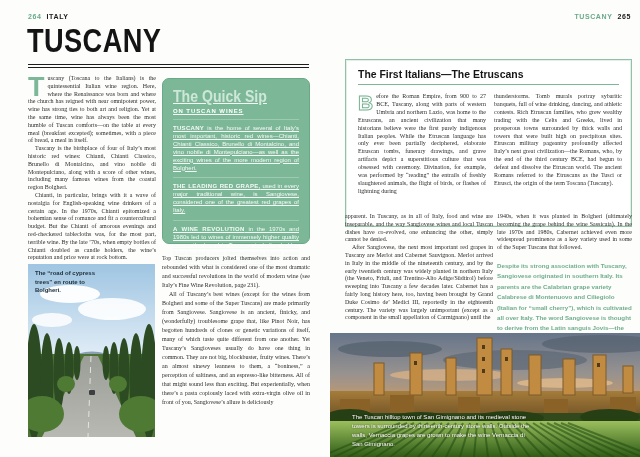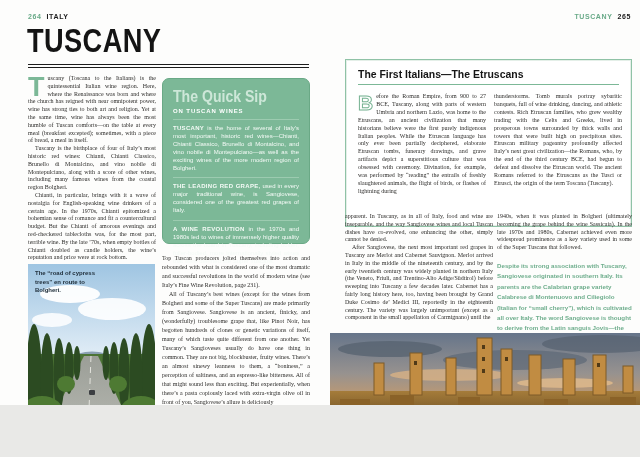--- a/index.html
+++ b/index.html
@@ -1,18 +1,18 @@
 <!DOCTYPE html>
 <html><head>
 <meta charset="utf-8">
 <style>
   * { margin:0; padding:0; box-sizing:border-box; }
   html,body { background:#e9e9e7; }
   .spread {
-    position:relative; width:640px; height:405px; margin:0 auto;
+    position:relative; width:640px; height:457px; margin:0 auto;
     background:#fdfdfc; overflow:hidden;
     font-family:"Liberation Serif", serif; color:#2d2c2a;
   }
   .abs { position:absolute; }
 
   
   .runhead { font-family:"Liberation Sans", sans-serif; font-size:7px; font-weight:bold; letter-spacing:.6px; color:#1b1b1b; }
   .runhead .green { color:#69aa88; }
 
   
@@ -131,21 +131,21 @@
       <g fill="#4e7a33">
         <ellipse cx="14" cy="150" rx="22" ry="18"></ellipse>
         <ellipse cx="113" cy="150" rx="22" ry="18"></ellipse>
         <ellipse cx="38" cy="120" rx="9" ry="8"></ellipse>
         <ellipse cx="90" cy="120" rx="9" ry="8"></ellipse>
       </g>
     </svg>
     <figcaption class="cap-left" style="left:7px; top:5px; width:68px;">The “road of cypress trees” en route to Bolgheri.</figcaption>
   </figure>
 
-  <aside class="abs quick-sip" style="left:162px; top:78px; width:148px; height:166px;">
+  <aside class="abs quick-sip" style="left:162px; top:78px; width:148px; height:166px;text-decoration:underline;">
     <div class="qs-title">The Quick Sip</div>
     <div class="qs-sub">ON TUSCAN WINES</div>
     <hr class="qs-rule">
     <div class="qs-item"><span class="qs-lead">TUSCANY</span><span> is the home of several of Italy’s most important, historic red wines—Chianti, Chianti Classico, Brunello di Montalcino, and vino nobile di Montepulciano—as well as the exciting wines of the more modern region of Bolgheri.</span></div>
     <hr class="qs-rule">
     <div class="qs-item"><span class="qs-lead">THE LEADING RED GRAPE,</span><span> used in every major traditional wine, is Sangiovese, considered one of the greatest red grapes of Italy.</span></div>
     <hr class="qs-rule">
     <div class="qs-item"><span class="qs-lead">A WINE REVOLUTION</span><span> in the 1970s and 1980s led to wines of immensely higher quality across the board in Tuscany, including bolder, fuller-bodied, more internationally styled wines that were deemed the Super Tuscans.</span></div>
   </aside>
 

